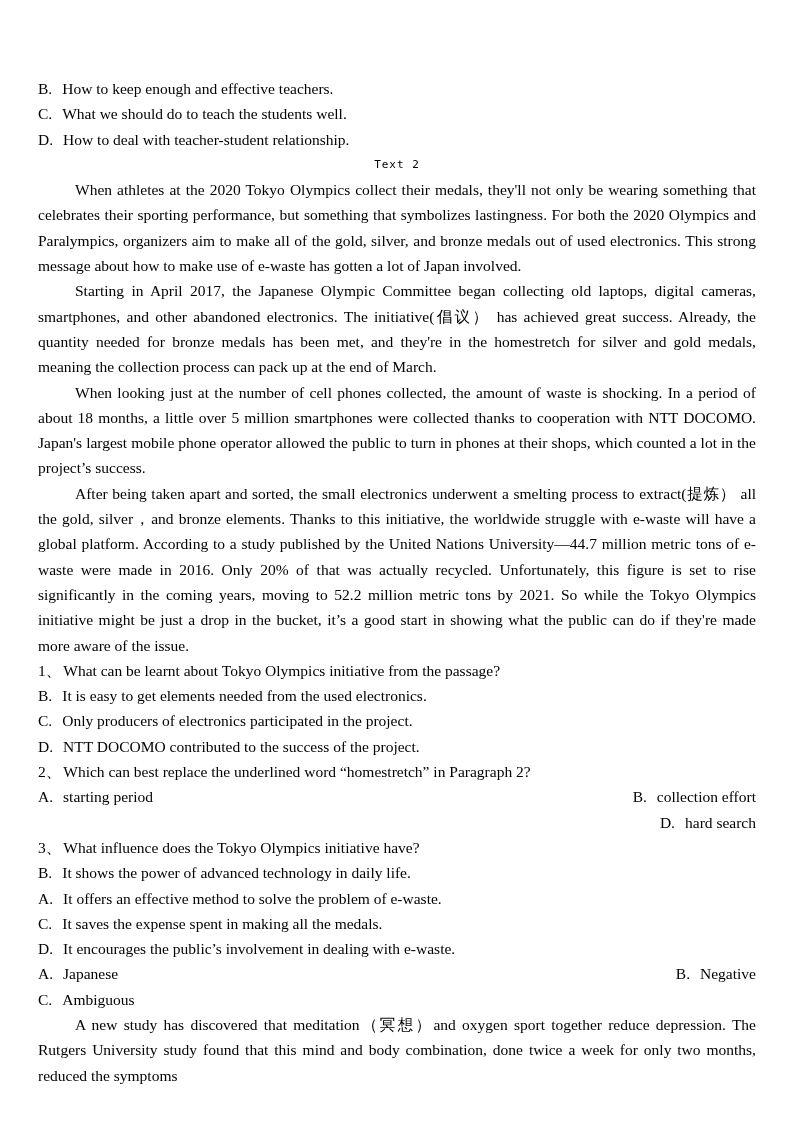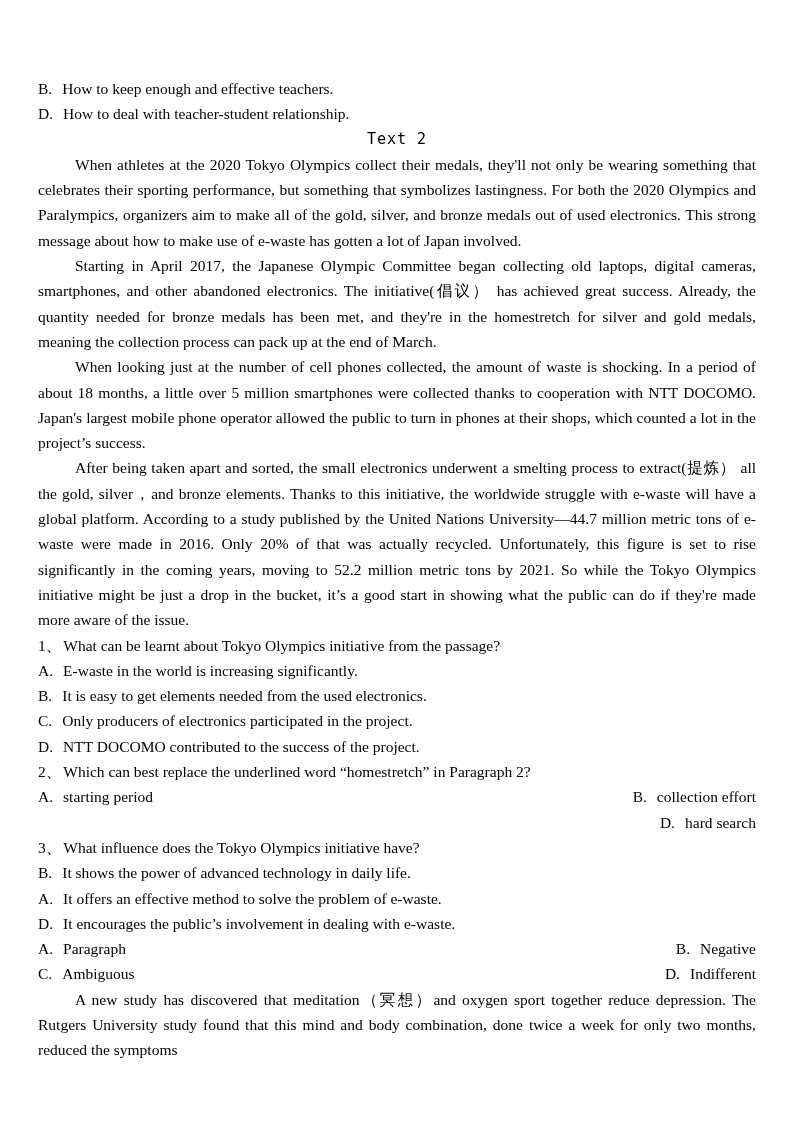--- a/index.html
+++ b/index.html
@@ -28,21 +28,21 @@
     display: inline-block;
     margin-right: 10px;
   }
   .q-number {
     display: inline-block;
     margin-right: 2px;
   }
   .section-heading {
     text-align: center;
     font-family: "DejaVu Sans Mono", monospace;
-    font-size: 15px;
+    font-size: 11px;
     letter-spacing: 1px;
   }
   .para {
     margin: 0;
     text-align: justify;
     text-indent: 37px;
   }
   .cols {
     display: flex;
   }
@@ -57,35 +57,35 @@
 </style>
 </head>
 <body>
 
 <div class="page">
 
   <div class="line">
     <span class="opt-label">B.</span><span>How to keep enough and effective teachers.</span>
   </div>
   <div class="line">
+    <span class="opt-label">C.</span><span>What we should do to teach the students well.</span>
+  </div>
+  <div class="line">
     <span class="opt-label">D.</span><span>How to deal with teacher-student relationship.</span>
   </div>
 
   <div class="section-heading">Text 2</div>
 
   <p class="para">When athletes at the 2020 Tokyo Olympics collect their medals, they'll not only be wearing something that celebrates their sporting performance, but something that symbolizes lastingness. For both the 2020 Olympics and Paralympics, organizers aim to make all of the gold, silver, and bronze medals out of used electronics. This strong message about how to make use of e-waste has gotten a lot of Japan involved.</p>
   <p class="para">Starting in April 2017, the Japanese Olympic Committee began collecting old laptops, digital cameras, smartphones, and other abandoned electronics. The initiative(倡议） has achieved great success. Already, the quantity needed for bronze medals has been met, and they're in the homestretch for silver and gold medals, meaning the collection process can pack up at the end of March.</p>
   <p class="para">When looking just at the number of cell phones collected, the amount of waste is shocking. In a period of about 18 months, a little over 5 million smartphones were collected thanks to cooperation with NTT DOCOMO. Japan's largest mobile phone operator allowed the public to turn in phones at their shops, which counted a lot in the project’s success.</p>
   <p class="para">After being taken apart and sorted, the small electronics underwent a smelting process to extract(提炼） all the gold, silver，and  bronze elements. Thanks to this initiative, the worldwide struggle with e-waste will have a global platform. According to a study published by the United Nations University—44.7 million metric tons of e-waste were made in 2016. Only 20% of that was actually recycled. Unfortunately, this figure is set to rise significantly in the coming years, moving to 52.2 million metric tons by 2021. So while the Tokyo Olympics initiative might be just a drop in the bucket, it’s a good start in showing what the public can do if they're made more aware of the issue.</p>
 
   <div class="line">
     <span class="q-number">1、</span><span>What can be learnt about Tokyo Olympics initiative from the passage?</span>
-  </div>
-  <div class="line">
-    <span class="opt-label">A.</span><span>E-waste in the world is increasing significantly.</span>
   </div>
   <div class="line">
     <span class="opt-label">B.</span><span>It is easy to get elements needed from the used electronics.</span>
   </div>
   <div class="line">
     <span class="opt-label">C.</span><span>Only producers of electronics participated in the project.</span>
   </div>
   <div class="line">
     <span class="opt-label">D.</span><span>NTT DOCOMO contributed to the success of the project.</span>
   </div>
@@ -110,35 +110,35 @@
   <div class="line">
     <span class="q-number">3、</span><span>What influence does the Tokyo Olympics initiative have?</span>
   </div>
   <div class="line">
     <span class="opt-label">B.</span><span>It shows the power of advanced technology in daily life.</span>
   </div>
   <div class="line">
     <span class="opt-label">A.</span><span>It offers an effective method to solve the problem of e-waste.</span>
   </div>
   <div class="line">
+    <span class="opt-label">C.</span><span>It saves the expense spent in making all the medals.</span>
+  </div>
+  <div class="line">
     <span class="opt-label">D.</span><span>It encourages the public’s involvement in dealing with e-waste.</span>
   </div>
 
   <div class="line cols">
     <div class="col-a">
-      <span class="opt-label">A.</span><span>Paragraph</span>
+      <span class="opt-label">A.</span><span>Japanese</span>
     </div>
     <div class="col-b">
       <span class="opt-label">B.</span><span>Negative</span>
     </div>
   </div>
   <div class="line cols">
     <div class="col-a">
       <span class="opt-label">C.</span><span>Ambiguous</span>
     </div>
-    <div class="col-b">
-      <span class="opt-label">D.</span><span>Indifferent</span>
-    </div>
   </div>
 
   <p class="para">A new study has discovered that meditation（冥想）and oxygen sport together reduce depression. The Rutgers University study found that this mind and body combination, done twice a week for only two months, reduced the symptoms</p>
 
 </div>
 
 </body></html>

